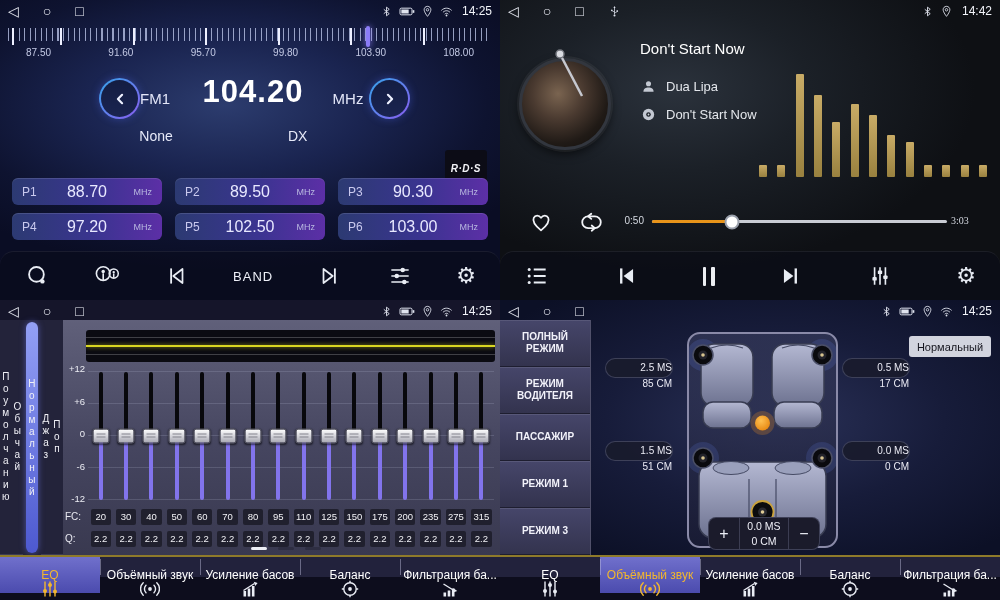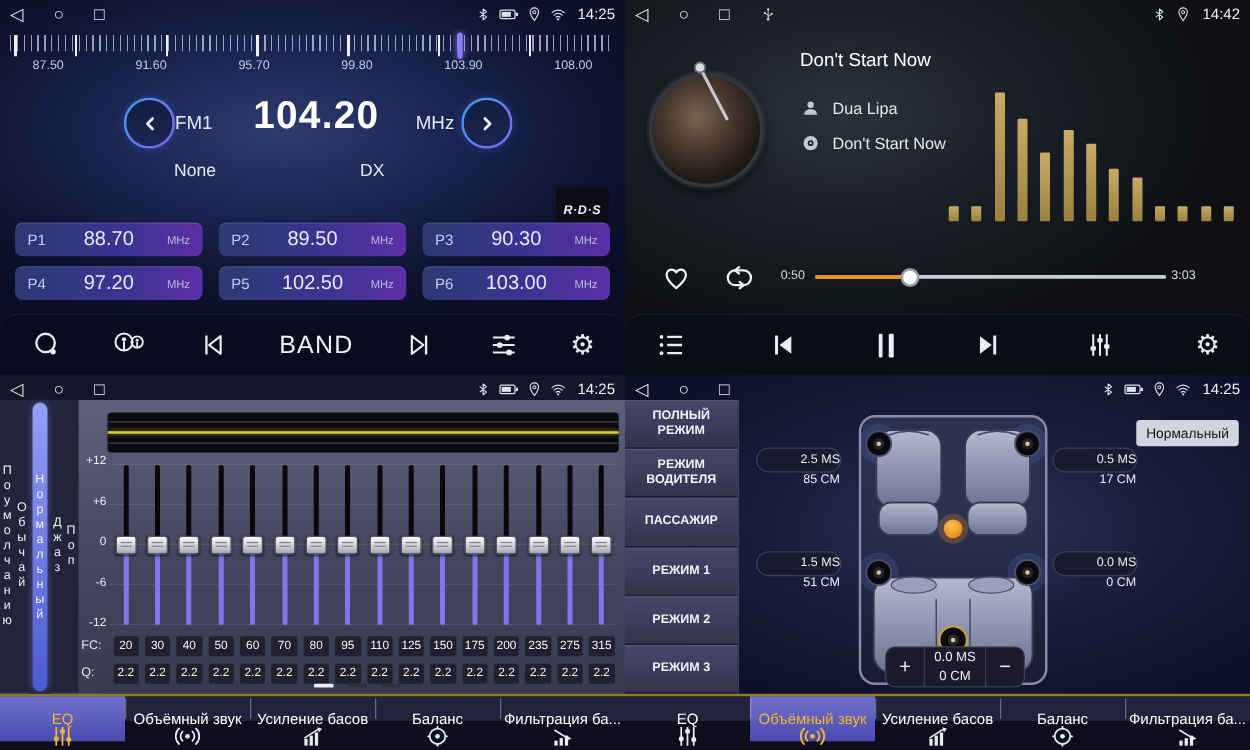--- a/index.html
+++ b/index.html
@@ -47,43 +47,43 @@
     background:linear-gradient(90deg,#2c3a72 0%,#3a3490 55%,#5c2fa6 100%);box-shadow:inset 0 1px 0 rgba(255,255,255,.12);}
   .preset .pl{font-size:12px;color:#c9c9ee;width:24px;}
   .preset .pf{flex:1;text-align:center;font-size:16px;color:#e8e8ff;}
   .preset .pu{font-size:9px;color:#b9b9e0;width:24px;text-align:right;}
 
   
   .toolbar{position:absolute;left:0;right:0;bottom:0;height:48px;display:flex;align-items:center;justify-content:space-between;
     padding:0 24px;background:rgba(8,10,24,.45);border-top:1px solid rgba(255,255,255,.07);border-radius:14px 14px 0 0;}
   .tbi{width:26px;height:26px;color:#e9edf4;display:block;}
   .tb-gear{font-size:22px;color:#e6eaf2;line-height:26px;}
-  .tb-band{font-size:20px;color:#eef0f8;letter-spacing:1px;}
+  .tb-band{font-size:13px;color:#eef0f8;letter-spacing:1px;}
   .tb-pause{display:flex;gap:5px;align-items:center;height:26px;}
   .tb-pause i{display:block;width:3.5px;height:19px;background:#eceef2;border-radius:1px;}
 
   
   .p-art{position:absolute;left:19px;top:58px;width:86px;height:86px;border-radius:50%;
     background:radial-gradient(circle at 42% 38%, #7a6450 0%, #4a3a30 35%, #201a16 68%, #0e0c0a 100%);
     border:3px solid #32363e;box-shadow:0 0 0 2px rgba(255,255,255,.06), 0 4px 10px rgba(0,0,0,.6);}
   .p-arm{position:absolute;left:38px;top:46px;width:60px;height:60px;pointer-events:none;}
   .p-title{position:absolute;left:140px;top:40px;font-size:15px;color:#fff;}
   .p-row{position:absolute;left:140px;display:flex;align-items:center;gap:9px;}
   .p-row .pi{width:17px;height:17px;color:#c3c8d2;}
   .p-row span{font-size:13px;color:#e4e7ec;}
   .p-spectrum{position:absolute;left:259px;top:72px;width:228px;height:105px;display:flex;align-items:flex-end;justify-content:space-between;}
   .spec-bar{width:8px;background:linear-gradient(180deg,#c8ab66,#99813f);border-radius:1px;}
-  .p-progress{position:absolute;left:0;right:15px;top:206px;height:32px;}
+  .p-progress{position:absolute;left:0;right:1px;top:206px;height:32px;}
   .p-heart{position:absolute;left:28px;top:3px;width:26px;height:26px;color:#f2f4f8;}
   .p-repeat{position:absolute;left:78px;top:3px;width:27px;height:27px;color:#f2f4f8;}
   .p-elapsed{position:absolute;left:114px;top:9px;width:30px;font-size:10px;color:#d6dae2;text-align:right;}
   .p-track{position:absolute;left:152px;right:52px;top:14px;height:3px;background:#c9ccd4;border-radius:2px;}
   .p-fill{position:absolute;left:0;top:0;bottom:0;background:#e8941a;border-radius:2px;}
   .p-thumb{position:absolute;top:50%;width:11px;height:11px;border-radius:50%;background:#fff;border:2px solid #9aa0ac;transform:translate(-50%,-50%);}
-  .p-duration{position:absolute;right:18px;top:9px;width:30px;font-size:10px;color:#d6dae2;}
+  .p-duration{position:absolute;right:18px;top:9px;width:30px;font-size:10px;color:#d6dae2;font-family:Liberation Serif, serif;}
 
   
   .tabbar{position:absolute;left:0;right:0;bottom:0;height:45px;box-sizing:border-box;border-top:2px solid #8f7b2a;
     background:linear-gradient(180deg,#22223c 0,#22223c 20px,#0d0d1d 20px,#0d0d1d 100%);display:flex;z-index:40;}
   .tab{position:relative;width:20%;height:100%;color:#e9ecf4;}
   .tab:not(:first-child)::before{content:'';position:absolute;left:0;top:2px;height:16px;width:1px;background:rgba(195,195,225,.45);}
   .tab-label{height:36px;display:flex;align-items:center;justify-content:center;font-size:12px;color:#fff;
     white-space:nowrap;overflow:hidden;}
   .tab-iconrow{position:absolute;left:0;right:0;top:20px;bottom:0;display:flex;align-items:center;justify-content:center;}
   .tab-iconrow svg{width:20px;height:20px;}
@@ -719,21 +719,20 @@
       <span class="time">14:25</span>
     </div>
   </div>
 
   <div class="su-side">
 
   <div class="su-item">ПОЛНЫЙ РЕЖИМ</div>
       <div class="su-item">РЕЖИМ ВОДИТЕЛЯ</div>
       <div class="su-item">ПАССАЖИР</div>
       <div class="su-item">РЕЖИМ 1</div>
-      <div class="su-item">РЕЖИМ 2</div>
       <div class="su-item">РЕЖИМ 3</div>
     </div>
 
   <div class="su-preset">Нормальный</div>
 
   <div class="car-panel">
     <svg width="147" height="212" viewBox="0 0 147 212">
       <defs>
         <linearGradient id="sg" x1="0" y1="0" x2="0" y2="1">
           <stop offset="0" stop-color="#b4b8d2"></stop>

